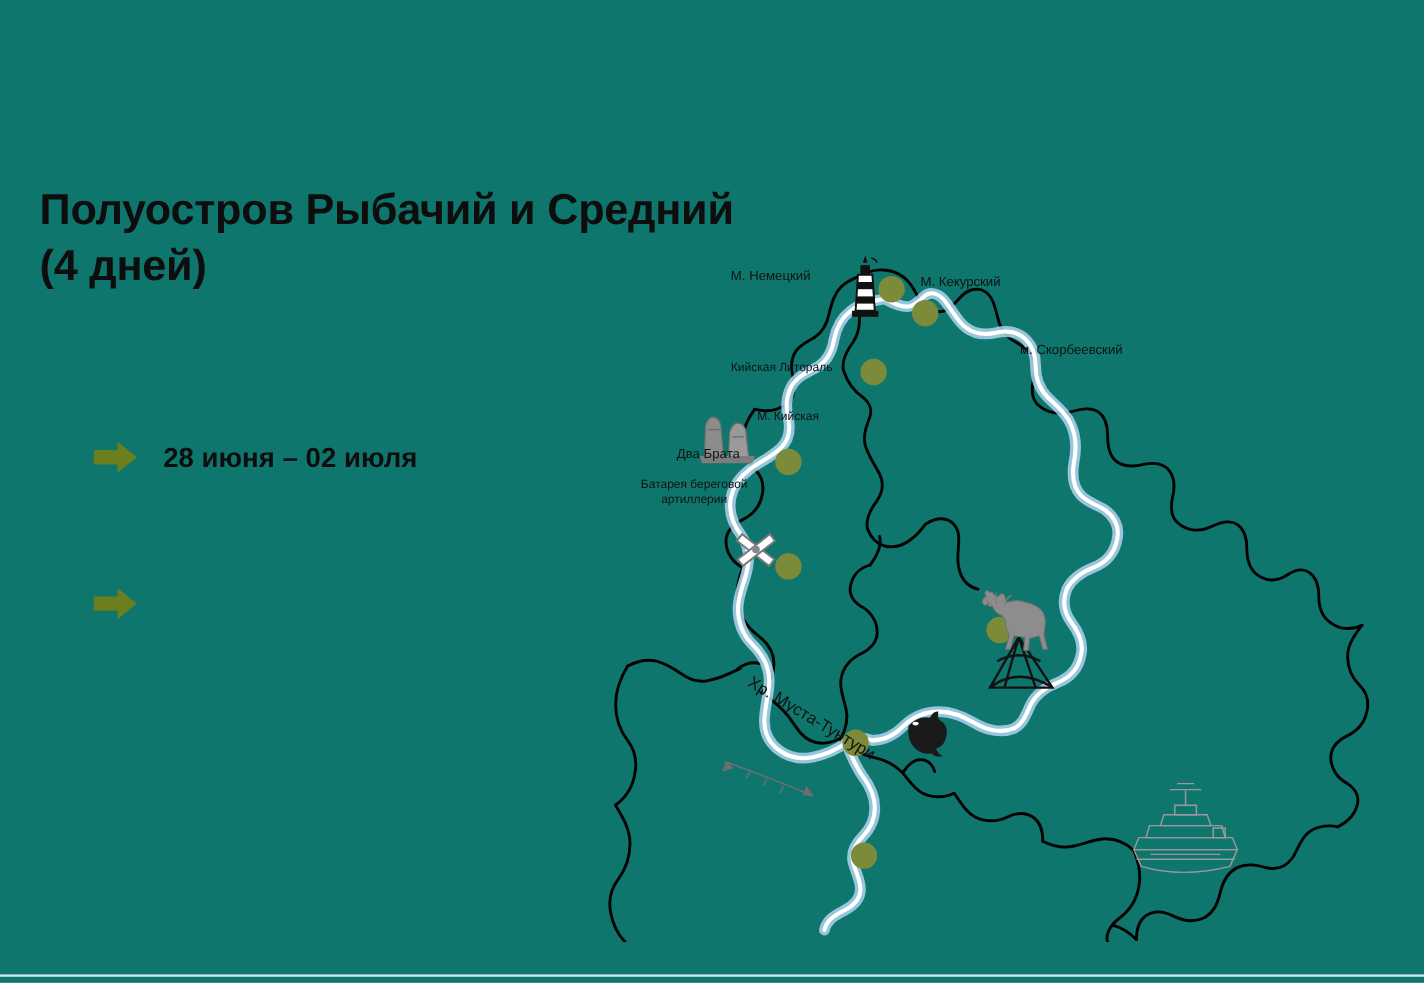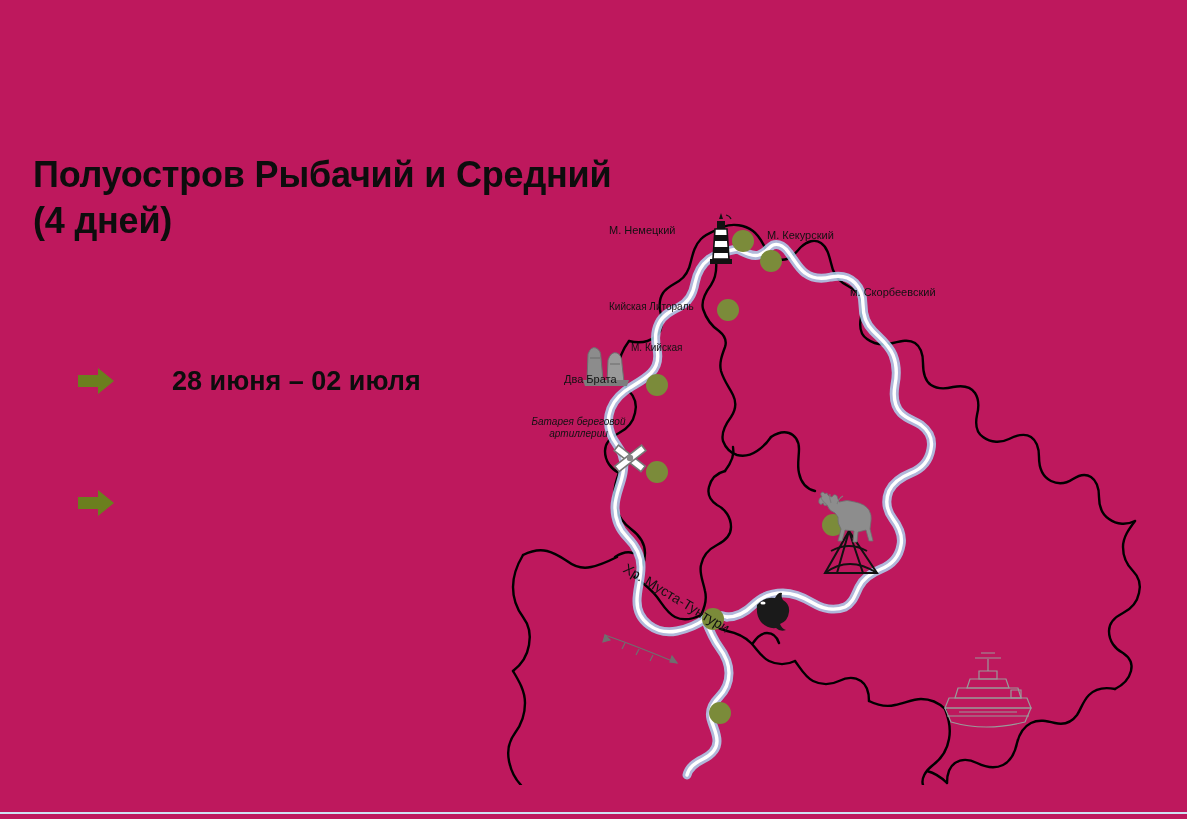--- a/index.html
+++ b/index.html
@@ -3,21 +3,21 @@
 <meta charset="utf-8">
 <title>Полуостров Рыбачий и Средний</title>
 <style>
   html,body{margin:0;padding:0;}
   body{
     width:1187px;height:819px;
     background:#ffffff;
     font-family:"Liberation Sans","DejaVu Sans",sans-serif;
     overflow:hidden;position:relative;
   }
-  .slide{position:absolute;inset:0;background:#be185d;}
+  .slide{position:absolute;inset:0;background:#0f766e;}
 
   
   .bottom-rule{
     position:absolute;left:0;right:0;top:812px;height:2px;
     background:#cfe2f3;
   }
 
   
   .title-block{
     position:absolute;left:33px;top:152px;width:640px;
@@ -30,21 +30,21 @@
   
   .bullets{position:absolute;left:78px;top:360px;width:420px;}
   .bullet-row{
     display:flex;align-items:center;height:42px;margin-bottom:80px;
   }
   .bullet-row:last-child{margin-bottom:0;}
   .arrow-marker{
     width:36px;height:26px;flex:0 0 36px;margin-right:22px;
   }
   .bullet-text{
-    font-size:27px;font-weight:bold;color:#0d0d0d;white-space:nowrap;margin-left:36px;
+    font-size:23px;font-weight:bold;color:#0d0d0d;white-space:nowrap;
   }
 
   
   .map{position:absolute;left:505px;top:205px;width:640px;height:580px;}
   .map svg{display:block;width:100%;height:100%;}
 
   .maplabel{
     position:absolute;font-size:11px;color:#111;white-space:nowrap;
     line-height:1.22;
   }
@@ -342,21 +342,21 @@
     <div class="maplabel" style="left:262px;top:24px;">М. Кекурский</div>
 
     <div class="maplabel" style="left:345px;top:81px;">м. Скорбеевский</div>
 
     <div class="maplabel small" style="left:104px;top:96px;">Кийская Литораль</div>
 
     <div class="maplabel small" style="left:126px;top:137px;">М. Кийская</div>
 
     <div class="maplabel" style="left:59px;top:168px;">Два Брата</div>
 
-    <div class="maplabel small two-line" style="left:16px;top:211px;font-style:italic;">Батарея береговой артиллерии</div>
+    <div class="maplabel small two-line" style="left:16px;top:194px;">Батарея береговой артиллерии</div>
 
     <div class="maplabel ridge" style="left:124px;top:355px;">Хр. Муста-Тунтури</div>
 
   </div>
 
   <div class="bottom-rule"></div>
 
 </div>
 
 </body></html>

